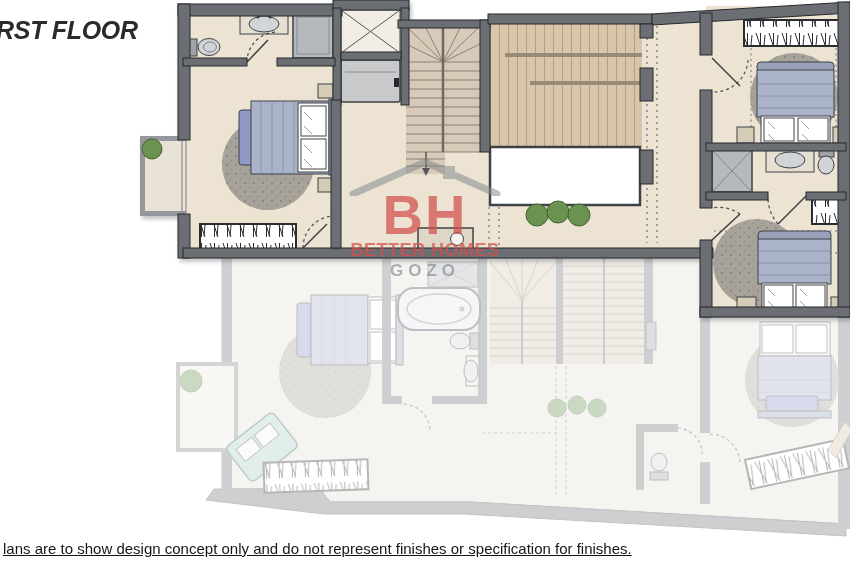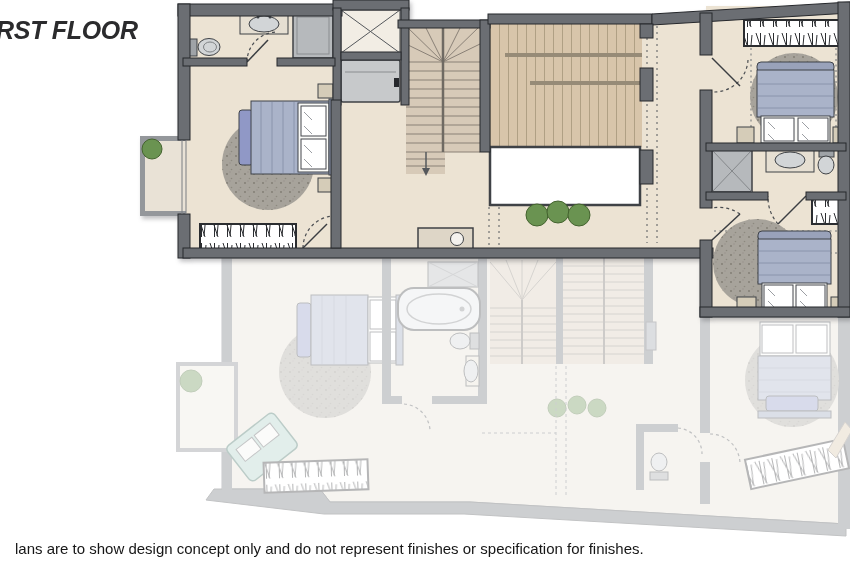--- a/index.html
+++ b/index.html
@@ -2,21 +2,21 @@
 <html><head>
 <meta charset="utf-8">
 <style>
   html,body{margin:0;padding:0;background:#ffffff;}
   #stage{position:relative;width:850px;height:570px;background:#ffffff;overflow:hidden;
          font-family:"Liberation Sans", sans-serif;}
   #plan-svg{position:absolute;left:0;top:0;}
   .upper{filter:drop-shadow(2px 3px 2px rgba(50,50,55,0.30));}
   #floor-title{position:absolute;left:-4px;top:16px;font-size:25px;font-weight:700;
                font-style:italic;letter-spacing:-0.3px;color:#2b2b2d;white-space:nowrap;}
-  #disclaimer{position:absolute;left:15px;top:540px;font-size:15px;color:#161616;white-space:nowrap;}
+  #disclaimer{position:absolute;left:3px;top:540px;font-size:15px;color:#161616;white-space:nowrap;text-decoration:underline;}
   #watermark{position:absolute;left:340px;top:154px;width:170px;text-align:center;
              opacity:0.72;pointer-events:none;}
   #wm-initials{font-size:56px;line-height:0.82;font-weight:800;color:#d14f4b;letter-spacing:2px;}
   #wm-company{font-size:18px;font-weight:800;color:#d14f4b;letter-spacing:0.5px;margin-top:2px;}
   #wm-region{font-size:17px;font-weight:800;color:#8e9397;letter-spacing:5px;margin-top:0px;}
   .wm-roof{display:block;margin:0 auto -4px auto;opacity:0.75;}
 </style>
 </head>
 <body>
 
@@ -398,17 +398,26 @@
       <rect x="640" y="24" width="13" height="14"></rect>
       <rect x="640" y="68" width="13" height="33"></rect>
       <rect x="640" y="150" width="13" height="34"></rect>
     </g>
 
     <line x1="182" y1="140" x2="182" y2="214" stroke="#7b7e82"></line>
     <line x1="186" y1="140" x2="186" y2="214" stroke="#7b7e82"></line>
   </g>
 </svg>
 
+<div id="watermark">
+  <svg class="wm-roof" width="160" height="42" viewBox="0 0 160 42">
+    <path d="M8,40 L80,8 L152,40" fill="none" stroke="#84888c" stroke-width="7" stroke-linecap="round"></path>
+    <rect x="98" y="12" width="12" height="13" fill="#84888c"></rect>
+  </svg>
+  <div id="wm-initials">BH</div>
+  <div id="wm-company">BETTER HOMES</div>
+  <div id="wm-region">GOZO</div>
+</div>
 
 <div id="floor-title">RST FLOOR</div>
 <div id="disclaimer">lans are to show design concept only and do not represent finishes or specification for finishes.</div>
 
 </div>
 
 </body></html>

